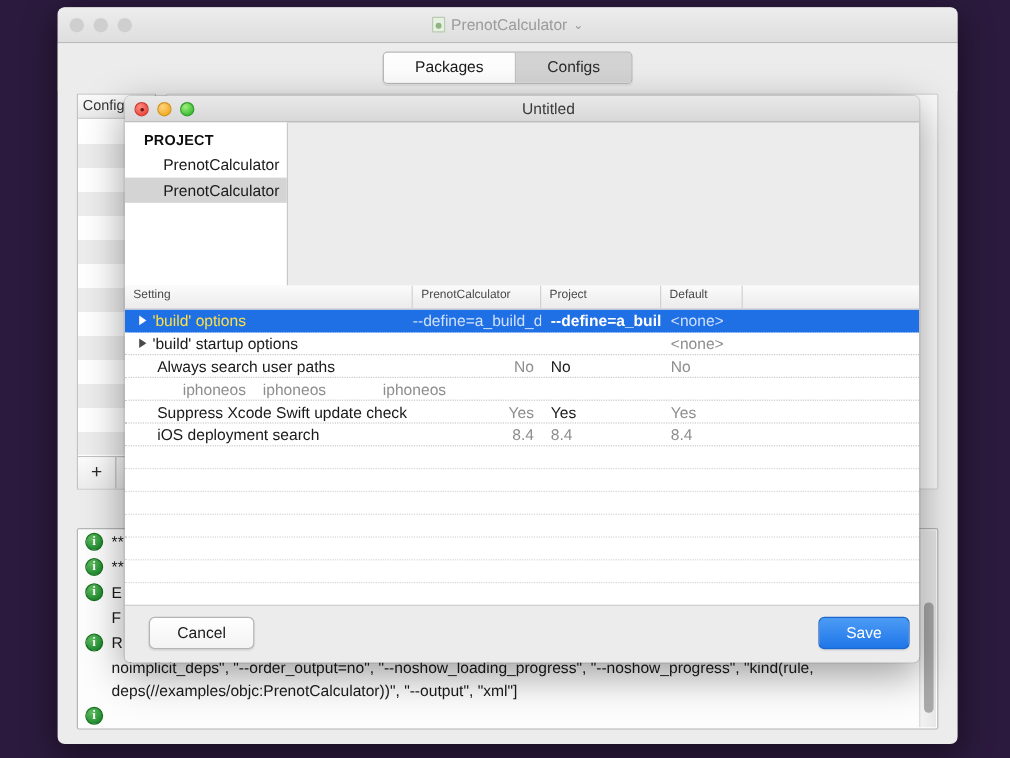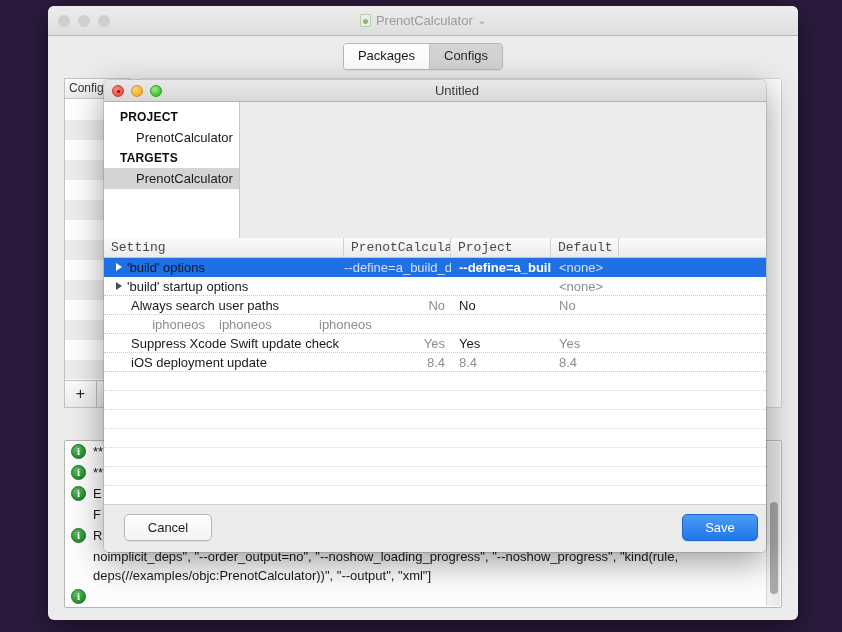--- a/index.html
+++ b/index.html
@@ -75,21 +75,21 @@
   }
   .segmented {
     display: flex;
     border: 1px solid #b8b8b8;
     border-radius: 4px;
     overflow: hidden;
     background: #fff;
     box-shadow: 0 1px 1px rgba(0,0,0,0.06);
   }
   .seg {
-    padding: 4px 14px 5px;
+    padding: 4px 26px 5px;
     font-size: 13px;
     color: #1a1a1a;
     background: #fdfdfd;
     border-right: 1px solid #c3c3c3;
     cursor: default;
     line-height: 16px;
   }
   .seg:last-child { border-right: none; }
   .seg.selected { background: #d3d3d3; color: #2b2b2b; }
 
@@ -269,24 +269,23 @@
   .side-item.selected { background: #d4d4d4; }
 
   
   .m-table { flex: 1 1 auto; background: #fff; display: flex; flex-direction: column; overflow: hidden; }
 
   .thead {
     display: flex;
     height: 20px;
     background: linear-gradient(to bottom, #fbfbfb, #ebebeb);
     border-bottom: 1px solid #c5c5c5;
-    font-size: 13px;
+    font-size: 10px;
     color: #494949;
     flex: 0 0 20px;
-    font-family: Liberation Mono, monospace;
   }
   .th {
     padding: 2px 0 0 7px;
     border-right: 1px solid #d2d2d2;
     overflow: hidden;
     white-space: nowrap;
   }
   .th.c-setting { flex: 0 0 240px; }
   .th.c-target  { flex: 0 0 107px; }
   .th.c-project { flex: 0 0 100px; }
@@ -297,21 +296,21 @@
 
   .trow {
     display: flex;
     height: 19px;
     align-items: center;
     border-bottom: 1px dotted #c9c9c9;
     font-size: 13px;
     color: #1a1a1a;
   }
   .trow.selected { background: #1f6fe5; border-bottom-color: #1f6fe5; }
-  .trow.selected .td { color: #0f172a; }
+  .trow.selected .td { color: #fde047; }
   .trow.selected .td.muted { color: #cfe0fb; }
   .trow.selected .td.bold { color: #ffffff; font-weight: bold; }
   .trow.empty { border-bottom: 1px dotted #d6d6d6; }
 
   .td { overflow: hidden; white-space: nowrap; text-overflow: clip; }
   .td.c-setting { flex: 0 0 240px; padding-left: 8px; display: flex; align-items: center; gap: 5px; }
   .td.c-target  { flex: 0 0 107px; padding-right: 6px; text-align: right; position: relative; }
   .td.c-project { flex: 0 0 100px; padding-left: 8px; position: relative; }
   .td.c-default { flex: 0 0 68px; padding-left: 8px; }
   .td.c-pad     { flex: 1 1 auto; }
@@ -468,21 +467,20 @@
       <div class="mdot green"></div>
     </div>
     <div class="modal-title">Untitled</div>
   </div>
 
   <div class="modal-body">
 
     <div class="m-sidebar">
       <div class="side-group">PROJECT</div>
       <div class="side-item">PrenotCalculator</div>
-      <div class="side-group">TARGETS</div>
       <div class="side-item selected">PrenotCalculator</div>
     </div>
 
     <div class="m-table">
 
       <div class="thead">
         <div class="th c-setting">Setting</div>
         <div class="th c-target">PrenotCalculator</div>
         <div class="th c-project">Project</div>
         <div class="th c-default">Default</div>
@@ -562,21 +560,21 @@
                 <i>▼</i>
               </span>
           </div>
           <div class="td c-default muted">Yes</div>
           <div class="td c-pad"></div>
         </div>
 
         <div class="trow">
           <div class="td c-setting">
             <span class="indent"></span>
-            <span>iOS deployment update</span>
+            <span>iOS deployment search</span>
           </div>
           <div class="td c-target muted">8.4</div>
           <div class="td c-project muted">8.4</div>
           <div class="td c-default muted">8.4</div>
           <div class="td c-pad"></div>
         </div>
 
         <div class="trow empty"></div>
         <div class="trow empty"></div>
         <div class="trow empty"></div>

